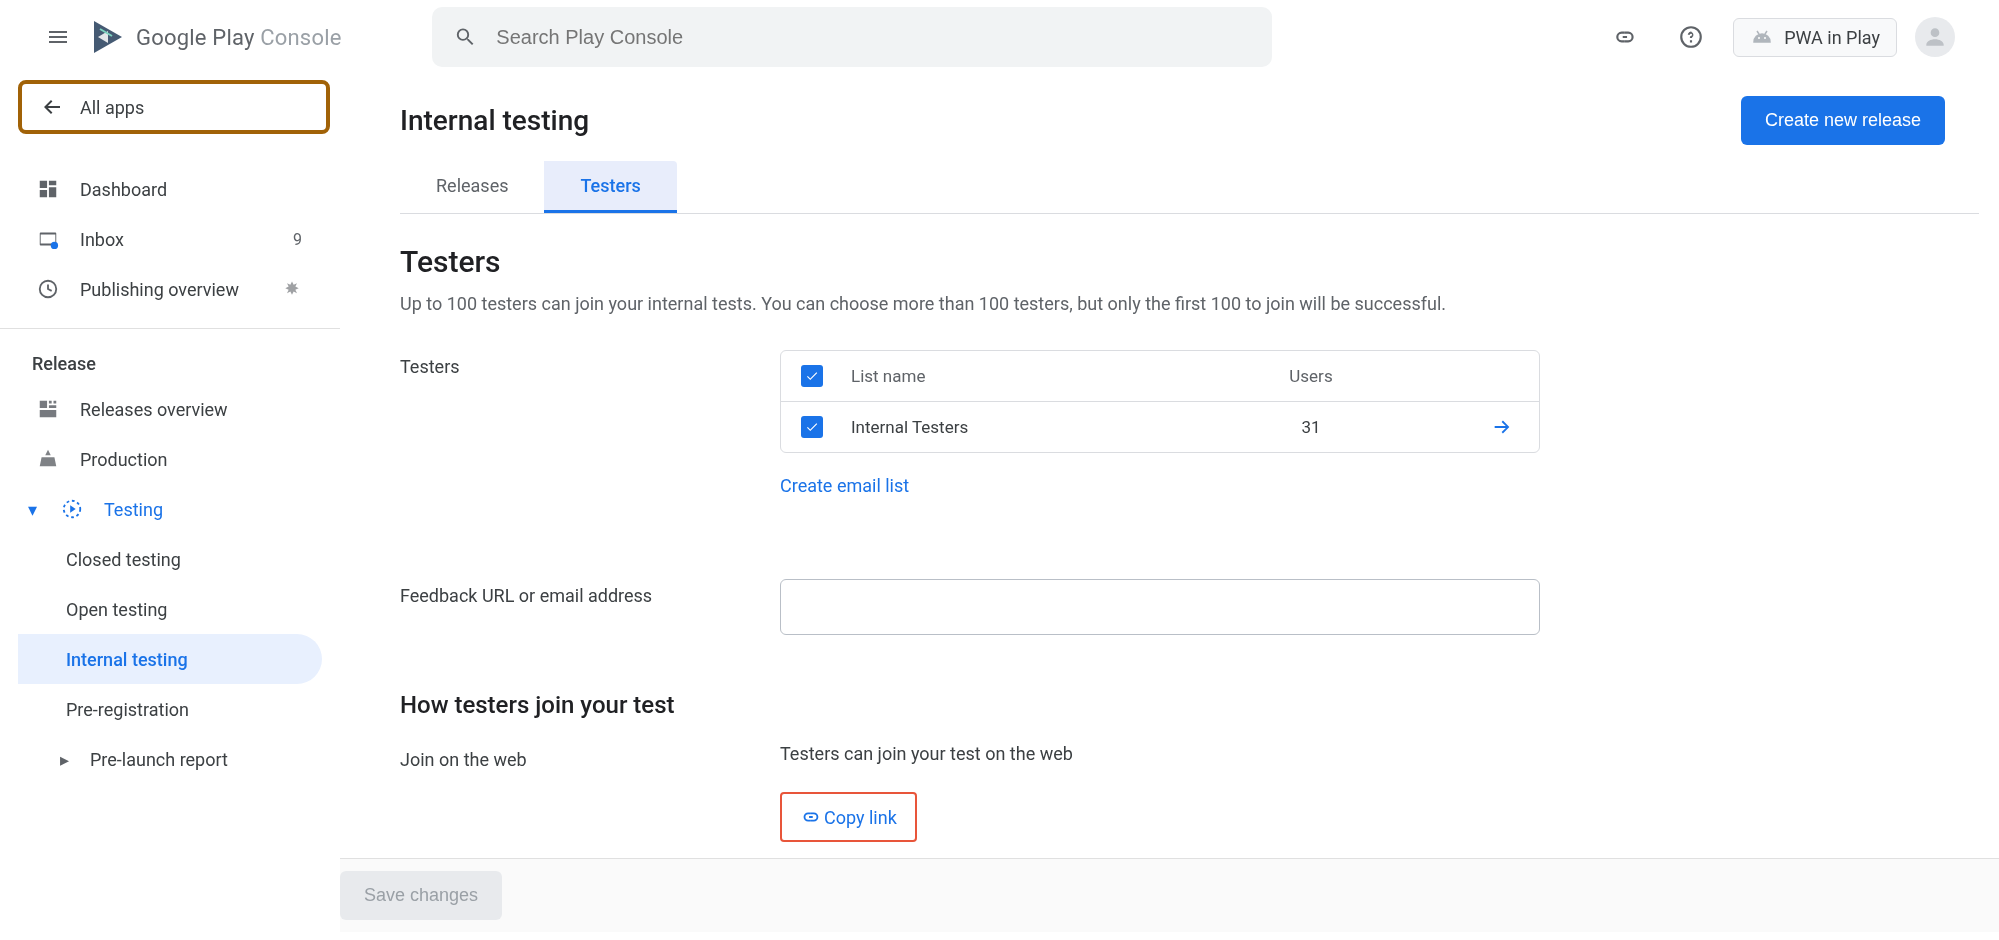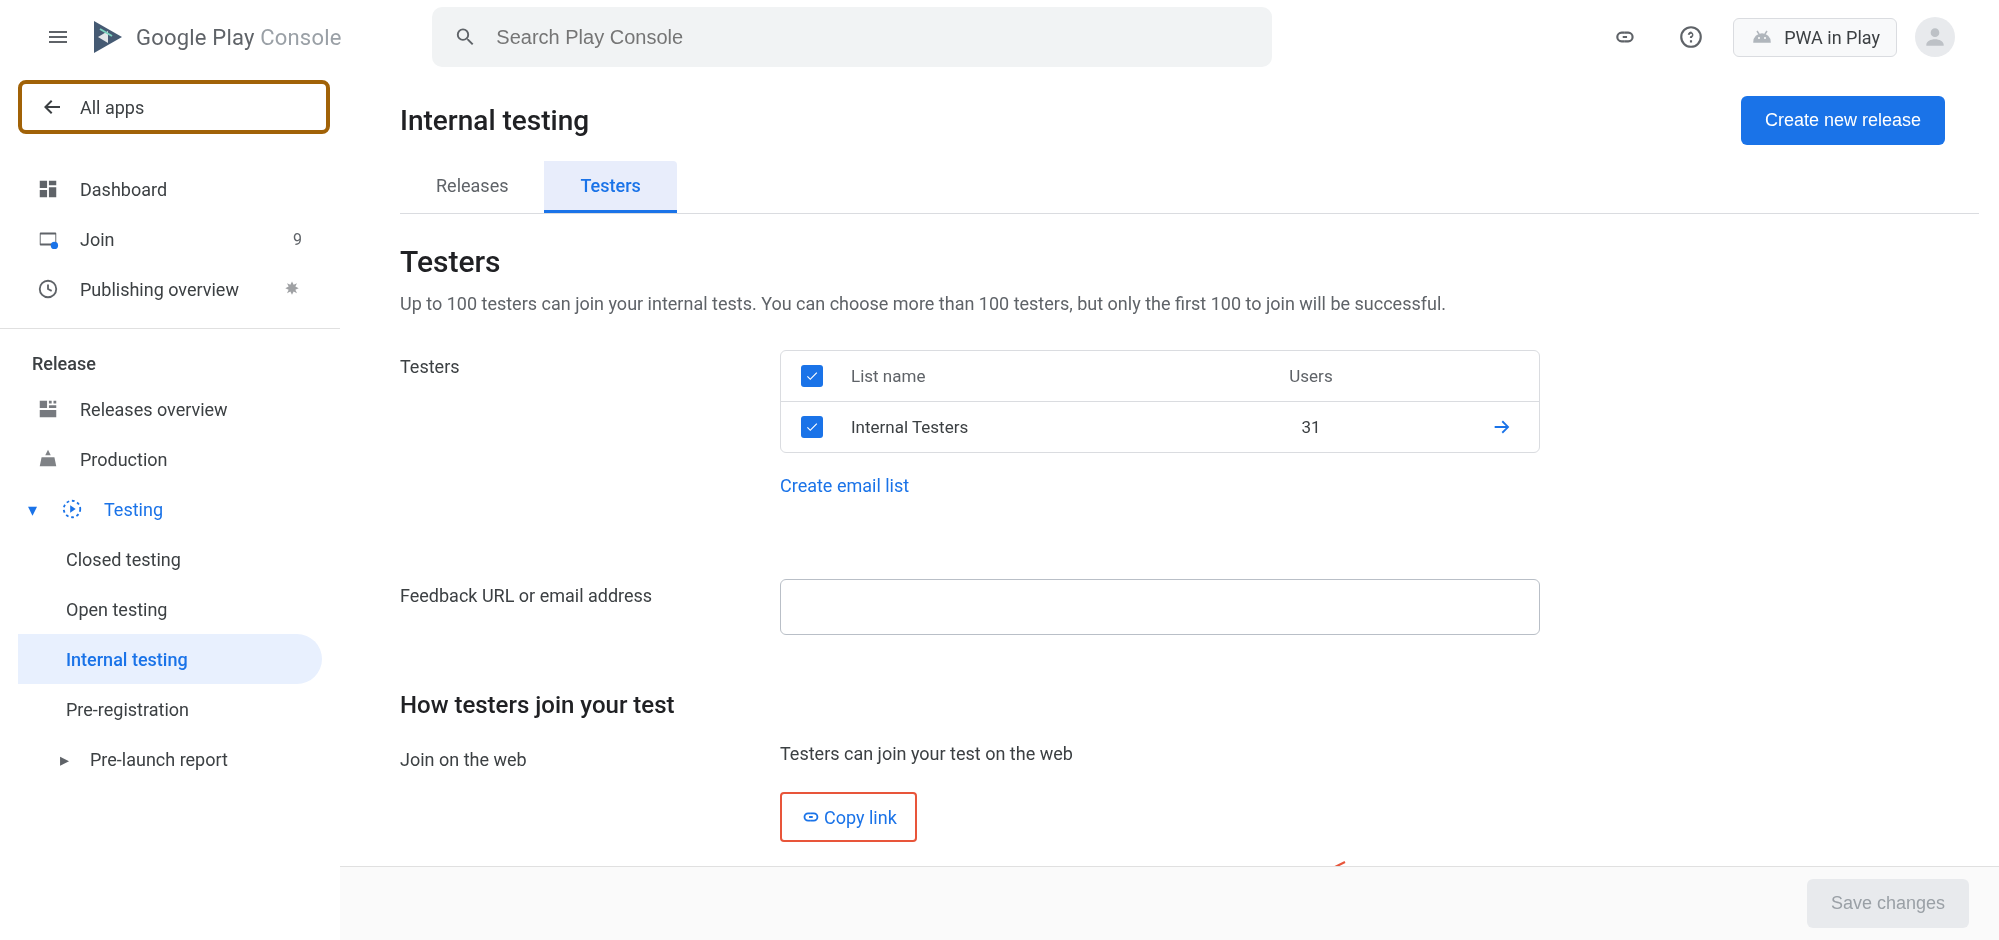--- a/index.html
+++ b/index.html
@@ -136,23 +136,23 @@
   
   .copy-box {
     border:2px solid #e8553a; border-radius:4px;
     display:inline-flex; align-items:center; gap:2px;
     padding: 12px 18px; color:#1a73e8; font-size:18px; cursor:pointer;
     margin-top:28px; position:relative;
   }
   .annot-arrow { position:absolute; left:920px; top:783px; pointer-events:none; }
   
   .footer {
-    position:absolute; left:0; right:0; bottom:0; height:74px;
+    position:absolute; left:0; right:0; bottom:8px; height:74px;
     background:#fafafa; border-top:1px solid #e0e0e0;
-    display:flex; align-items:center; justify-content:flex-end;
+    display:flex; align-items:center; justify-content:flex-start;
     padding-right:30px;
   }
   .save-btn {
     background:#e8eaed; color:#9aa0a6; border:none; border-radius:6px;
     padding: 14px 24px; font-size:18px; font-weight:500;
   }
   svg { display:block; }
 </style>
 </head>
 <body>
@@ -227,21 +227,21 @@
       <span>Dashboard</span>
     </div>
     <div class="nav-item">
       <span class="icn">
           <svg width="22" height="22" viewBox="0 0 24 24">
             <path fill="#5f6368" d="M3 5h18v14H3z" fill-opacity="0"></path>
             <path fill="#5f6368" d="M4 5h16a1 1 0 011 1v12a1 1 0 01-1 1H4a1 1 0 01-1-1V6a1 1 0 011-1zm0 2v10h16V7H4z"></path>
             <circle cx="19" cy="19" r="4" fill="#1a73e8"></circle>
           </svg>
         </span>
-      <span>Join</span>
+      <span>Inbox</span>
       <span class="badge">9</span>
     </div>
     <div class="nav-item">
       <span class="icn">
           <svg width="22" height="22" viewBox="0 0 24 24">
             <circle cx="12" cy="12" r="9" fill="none" stroke="#5f6368" stroke-width="2"></circle>
             <path d="M12 7v5l4 2" stroke="#5f6368" stroke-width="2" fill="none"></path>
           </svg>
         </span>
       <span>Publishing overview</span>

